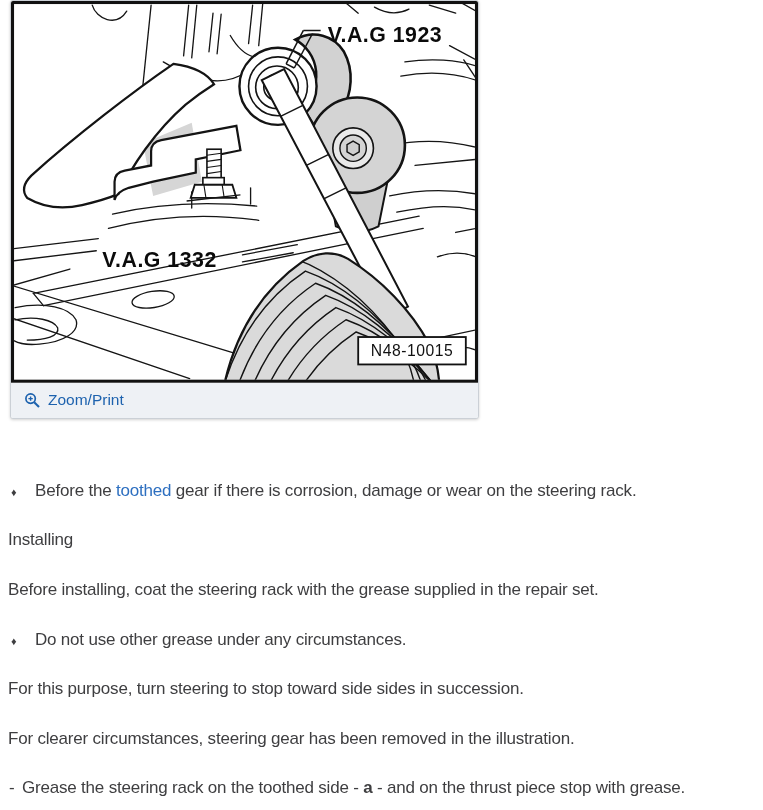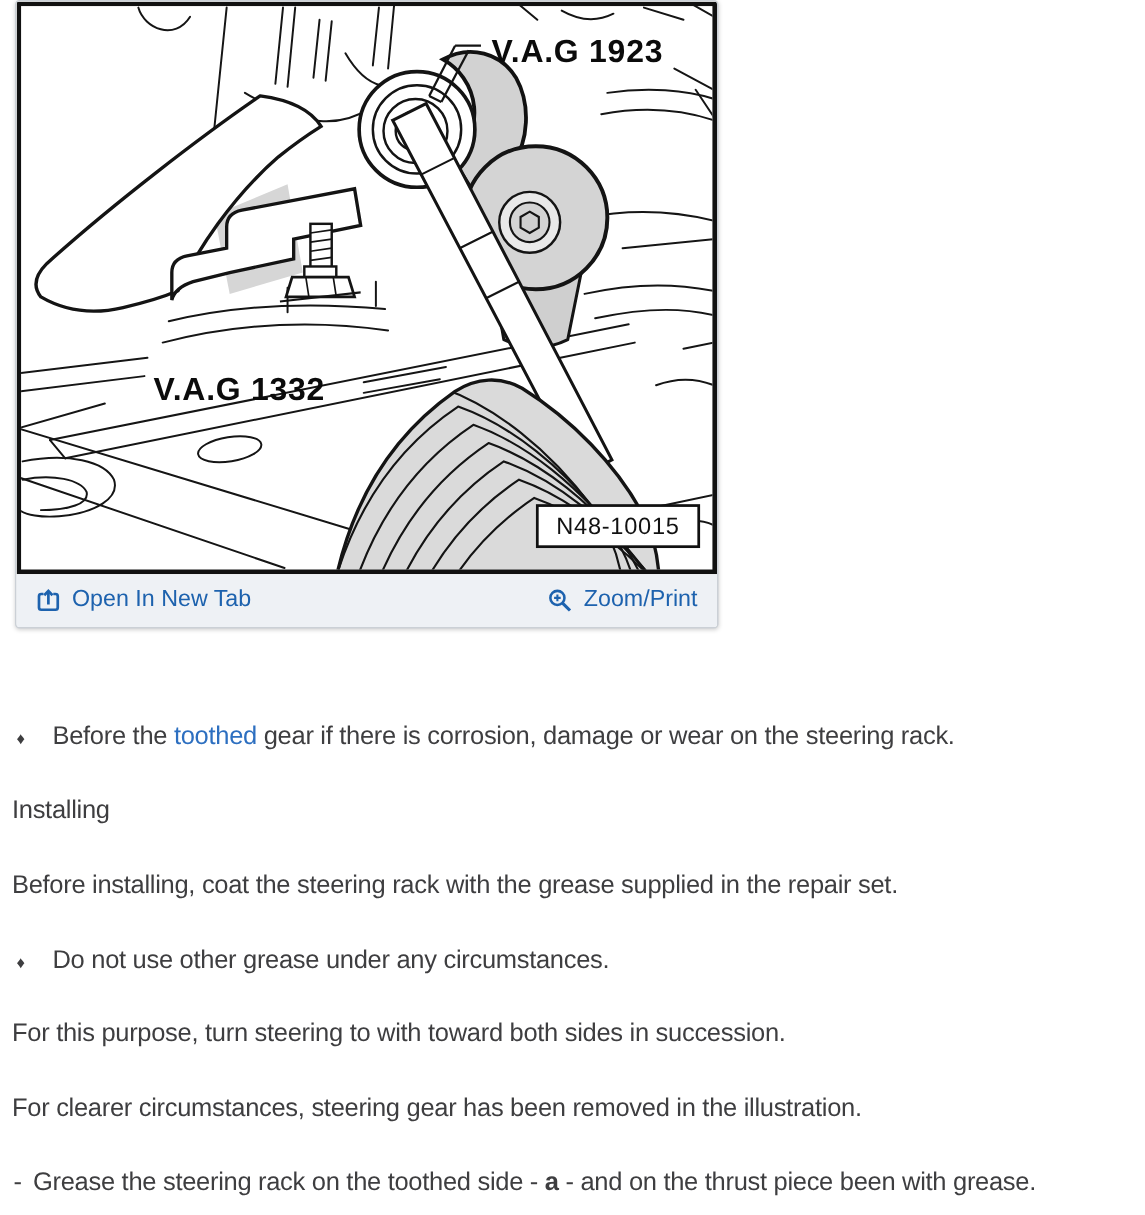--- a/index.html
+++ b/index.html
@@ -165,28 +165,20 @@
         <rect x="342" y="331" width="106" height="27" fill="#ffffff" stroke="#111" stroke-width="1.8"></rect>
         <text class="ref-label" x="395" y="350" text-anchor="middle">N48-10015</text>
       </g>
     </g>
 
     <rect x="1.5" y="1.5" width="457" height="373" fill="none" stroke="#111111" stroke-width="3"></rect>
   </svg>
 
   <div class="fig-toolbar">
     <a>
-      <svg class="tb-icon" width="17" height="17" viewBox="0 0 17 17" fill="none" stroke="#1d62ae" stroke-width="1.8">
-        <path d="M5,4 L3.5,4 Q2,4 2,5.5 L2,13 Q2,14.5 3.5,14.5 L13,14.5 Q14.5,14.5 14.5,13 L14.5,5.5 Q14.5,4 13,4 L11.5,4"></path>
-        <path d="M8.25,11 L8.25,2.2"></path>
-        <path d="M5.5,4.8 L8.25,2 L11,4.8"></path>
-      </svg>
-      <span>Open In New Tab</span>
-    </a>
-    <a>
       <svg class="tb-icon" width="17" height="17" viewBox="0 0 17 17" fill="none" stroke="#1d62ae" stroke-width="1.7">
         <circle cx="6.6" cy="6.6" r="4.7"></circle>
         <path d="M10.2,10.2 L15,15" stroke-width="2.1"></path>
         <path d="M6.6,4.4 L6.6,8.8 M4.4,6.6 L8.8,6.6" stroke-width="1.4"></path>
       </svg>
       <span>Zoom/Print</span>
     </a>
   </div>
 </div>
 
@@ -199,22 +191,22 @@
 
   <p>Installing</p>
 
   <p>Before installing, coat the steering rack with the grease supplied in the repair set.</p>
 
   <p class="row">
     <span class="bullet">♦</span>
     <span>Do not use other grease under any circumstances.</span>
   </p>
 
-  <p>For this purpose, turn steering to with toward both sides in succession.</p>
+  <p>For this purpose, turn steering to stop toward side sides in succession.</p>
 
   <p>For clearer circumstances, steering gear has been removed in the illustration.</p>
 
   <p class="row">
     <span class="dash">-</span>
-    <span><span>Grease the steering rack on the toothed side - </span><span class="em-bold">a</span><span> - and on the thrust piece been with grease.</span></span>
+    <span><span>Grease the steering rack on the toothed side - </span><span class="em-bold">a</span><span> - and on the thrust piece stop with grease.</span></span>
   </p>
 
 </div>
 
 </body></html>

